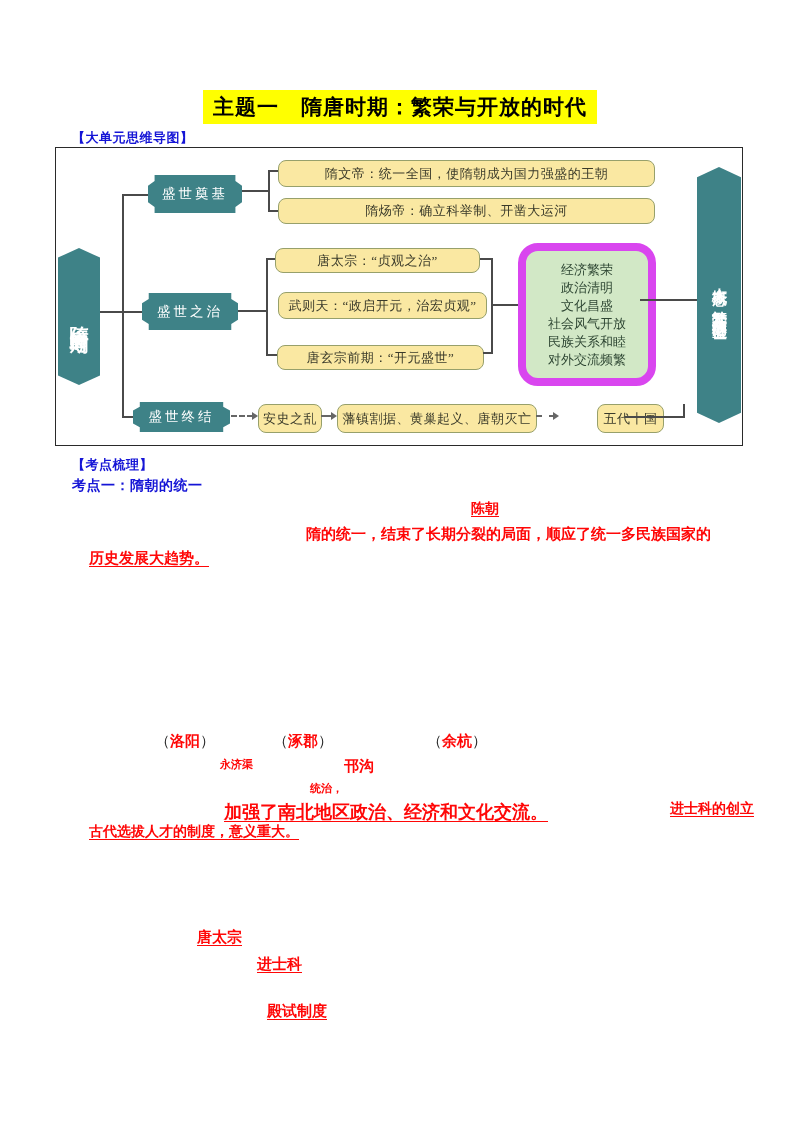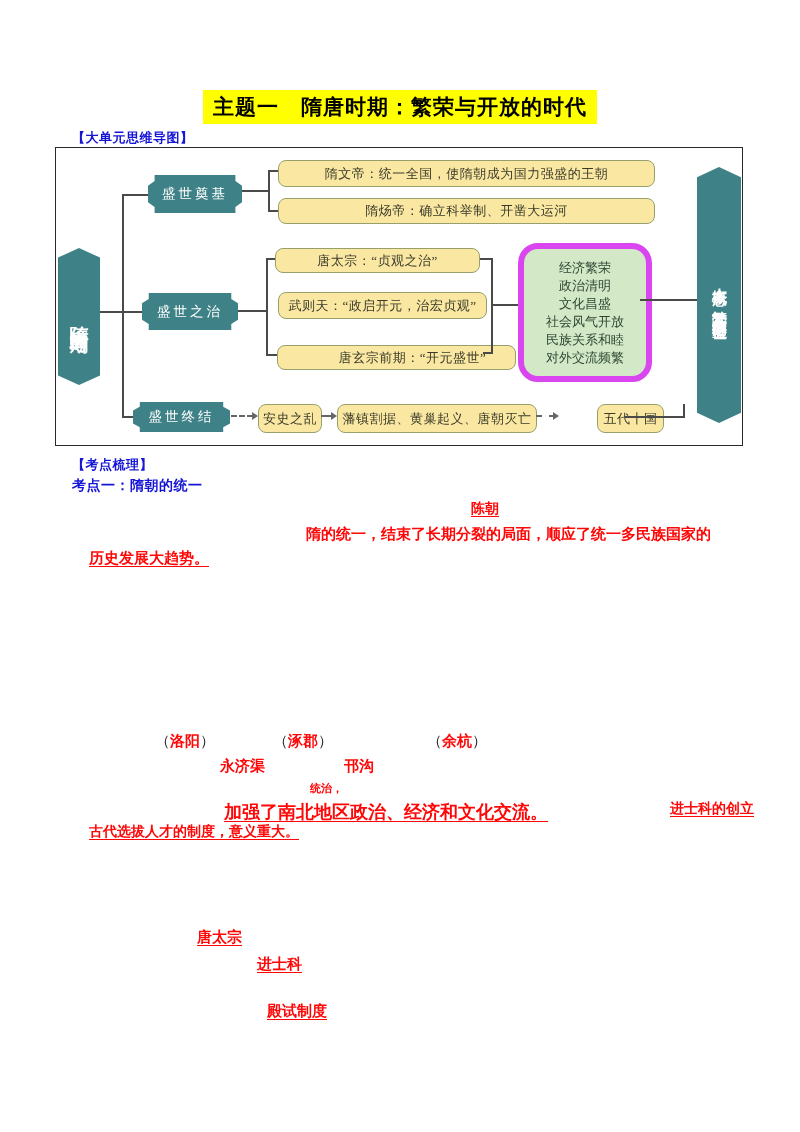--- a/index.html
+++ b/index.html
@@ -36,21 +36,21 @@
   }
   
   .ybox{
     position:absolute;background:#FAE8A2;border:1.5px solid #97a06b;border-radius:8px;
     display:flex;align-items:center;justify-content:center;color:#3a3a2a;
     font-size:13px;font-family:"Liberation Serif","DejaVu Serif",serif;letter-spacing:.5px;
   }
   
   .gbox{
     position:absolute;left:518px;top:243px;width:122px;height:127px;background:#D2E8C6;
-    border:6px solid #d946ef;border-radius:20px;display:flex;align-items:center;justify-content:center;
+    border:8px solid #d946ef;border-radius:20px;display:flex;align-items:center;justify-content:center;
     text-align:center;color:#2e4633;font-size:13px;line-height:18px;white-space:pre-line;
     font-family:"Liberation Serif","DejaVu Serif",serif;
   }
   .line{position:absolute;background:#4a4a4a;}
   .dash{position:absolute;border-top:2px dashed #666;height:0;}
   .ah{position:absolute;width:0;height:0;border-left:6px solid #666;border-top:4px solid transparent;border-bottom:4px solid transparent;}
   
   .ans{position:absolute;color:#FF0707;font-weight:bold;white-space:nowrap;
        font-family:"Liberation Serif","DejaVu Serif",serif;margin-left:19px;}
   .ans.u{text-decoration:underline;text-underline-offset:3px;}
@@ -73,21 +73,21 @@
 <div class="vbanner right">大概念：繁荣与开放的盛世</div>
 
 <div class="stage" style="left:148px;top:175px;width:94px;height:38px;">盛世奠基</div>
 <div class="stage" style="left:142px;top:293px;width:96px;height:37px;">盛世之治</div>
 <div class="stage" style="left:133px;top:402px;width:97px;height:30px;">盛世终结</div>
 
 <div class="ybox" style="left:278px;top:160px;width:375px;height:25px;">隋文帝：统一全国，使隋朝成为国力强盛的王朝</div>
 <div class="ybox" style="left:278px;top:198px;width:375px;height:24px;">隋炀帝：确立科举制、开凿大运河</div>
 <div class="ybox" style="left:275px;top:248px;width:203px;height:23px;">唐太宗：“贞观之治”</div>
 <div class="ybox" style="left:278px;top:292px;width:207px;height:25px;">武则天：“政启开元，治宏贞观”</div>
-<div class="ybox" style="left:277px;top:345px;width:205px;height:23px;padding-left:32px;">唐玄宗前期：“开元盛世”</div>
+<div class="ybox" style="left:277px;top:345px;width:205px;height:23px;">唐玄宗前期：“开元盛世”</div>
 <div class="ybox" style="left:258px;top:404px;width:62px;height:27px;">安史之乱</div>
 <div class="ybox" style="left:337px;top:404px;width:198px;height:27px;">藩镇割据、黄巢起义、唐朝灭亡</div>
 <div class="ybox" style="left:565px;top:404px;width:65px;height:27px;margin-left:32px;">五代十国</div>
 
 <div class="gbox">经济繁荣
 政治清明
 文化昌盛
 社会风气开放
 民族关系和睦
 对外交流频繁</div>
@@ -124,21 +124,21 @@
 <div class="dash" style="left:536px;top:415px;width:19px;"></div>
 <div class="ah" style="left:553px;top:412px;"></div>
 
 <div>
     <div class="ans u" style="left: 452px; top: 500px; font-size: 14px;">陈朝</div>
     <div class="ans" style="left: 287px; top: 525px; font-size: 15px;">隋的统一，结束了长期分裂的局面，顺应了统一多民族国家的</div>
     <div class="ans u" style="left: 70px; top: 549px; font-size: 15px;">历史发展大趋势。</div>
     <div class="ans" style="left: 136px; top: 732px; font-size: 15px;"><span class="pb">（</span><span>洛阳</span><span class="pb">）</span></div>
     <div class="ans" style="left: 254px; top: 732px; font-size: 15px;"><span class="pb">（</span><span>涿郡</span><span class="pb">）</span></div>
     <div class="ans" style="left: 408px; top: 732px; font-size: 15px;"><span class="pb">（</span><span>余杭</span><span class="pb">）</span></div>
-    <div class="ans" style="left: 201px; top: 757px; font-size: 15px;">永济渠</div>
+    <div class="ans" style="left: 201px; top: 757px; font-size: 11px;">永济渠</div>
     <div class="ans" style="left: 325px; top: 757px; font-size: 15px;">邗沟</div>
     <div class="ans" style="left: 291px; top: 781px; font-size: 11px;">统治，</div>
     <div class="ans u" style="left: 205px; top: 800px; font-size: 18px;">加强了南北地区政治、经济和文化交流。</div>
     <div class="ans u" style="left: 651px; top: 800px; font-size: 14px;">进士科的创立</div>
     <div class="ans u" style="left: 70px; top: 823px; font-size: 14px;">古代选拔人才的制度，意义重大。</div>
     <div class="ans u" style="left: 178px; top: 928px; font-size: 15px;">唐太宗</div>
     <div class="ans u" style="left: 238px; top: 955px; font-size: 15px;">进士科</div>
     <div class="ans u" style="left: 248px; top: 1002px; font-size: 15px;">殿试制度</div>
   </div>
 

